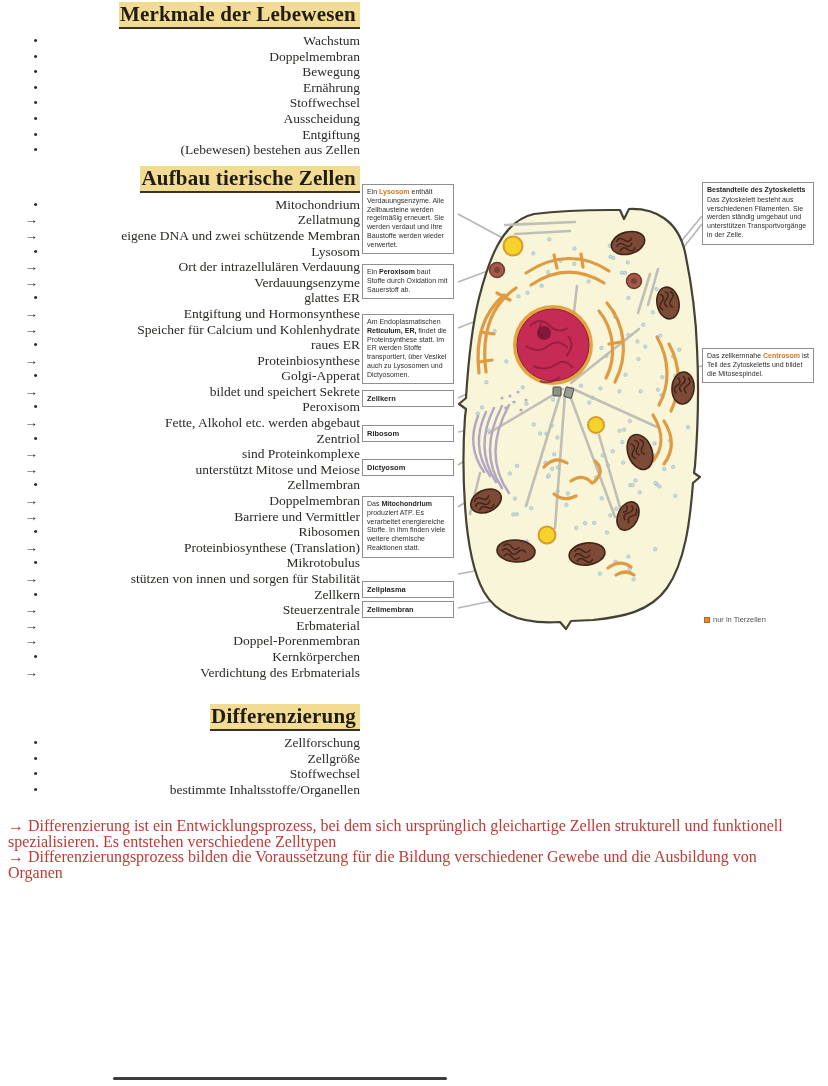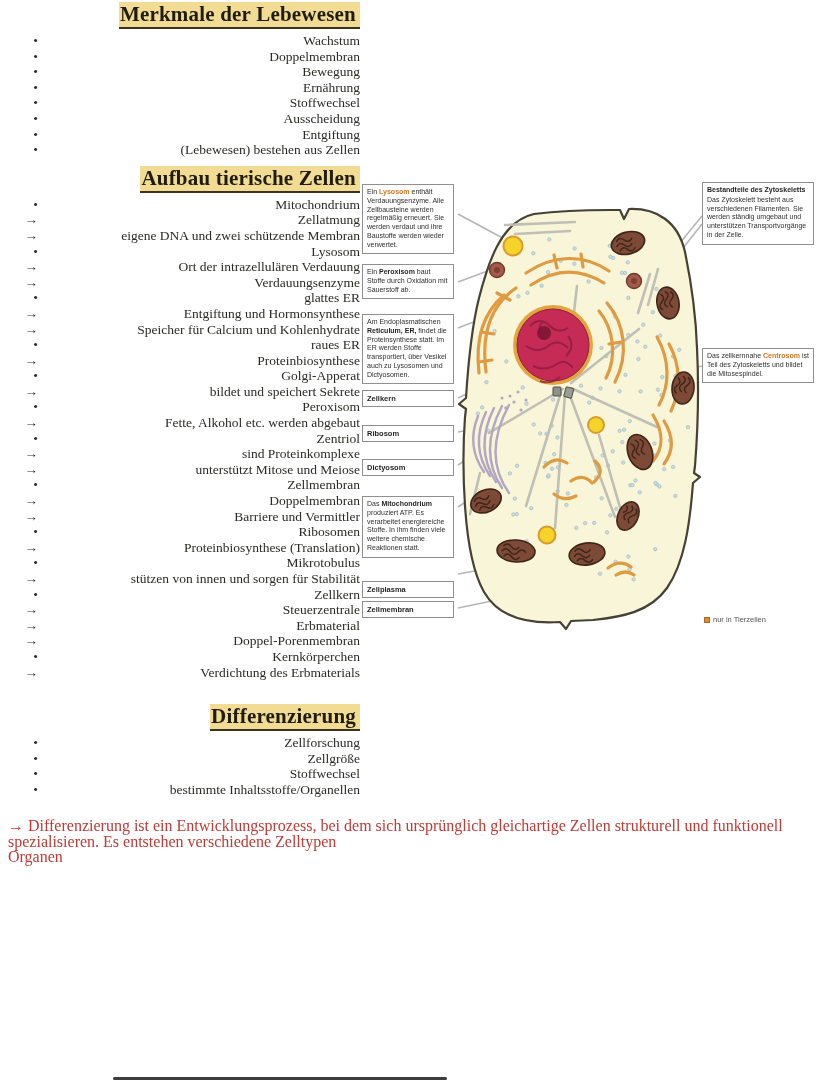--- a/index.html
+++ b/index.html
@@ -237,20 +237,21 @@
         <li>
           <span class="marker">•</span>
           <span class="itext">bestimmte Inhaltsstoffe/Organellen</span>
         </li>
       </ul>
   </div>
 
   <div class="red-notes">
     <div class="rline">→ Differenzierung ist ein Entwicklungsprozess, bei dem sich ursprünglich gleichartige Zellen strukturell und funktionell</div>
     <div class="rline">spezialisieren. Es entstehen verschiedene Zelltypen</div>
+    <div class="rline">→ Differenzierungsprozess bilden die Voraussetzung für die Bildung verschiedener Gewebe und die Ausbildung von</div>
     <div class="rline">Organen</div>
   </div>
 
   <div class="diagram">
     <svg id="cellsvg" width="470" height="466" viewBox="0 0 470 466">
 
       <g stroke="#b6b6b6" stroke-width="1.6">
         <line x1="100" y1="38" x2="152" y2="66"></line>
         <line x1="100" y1="106" x2="135" y2="93"></line>
         <line x1="100" y1="152" x2="131" y2="140"></line>

